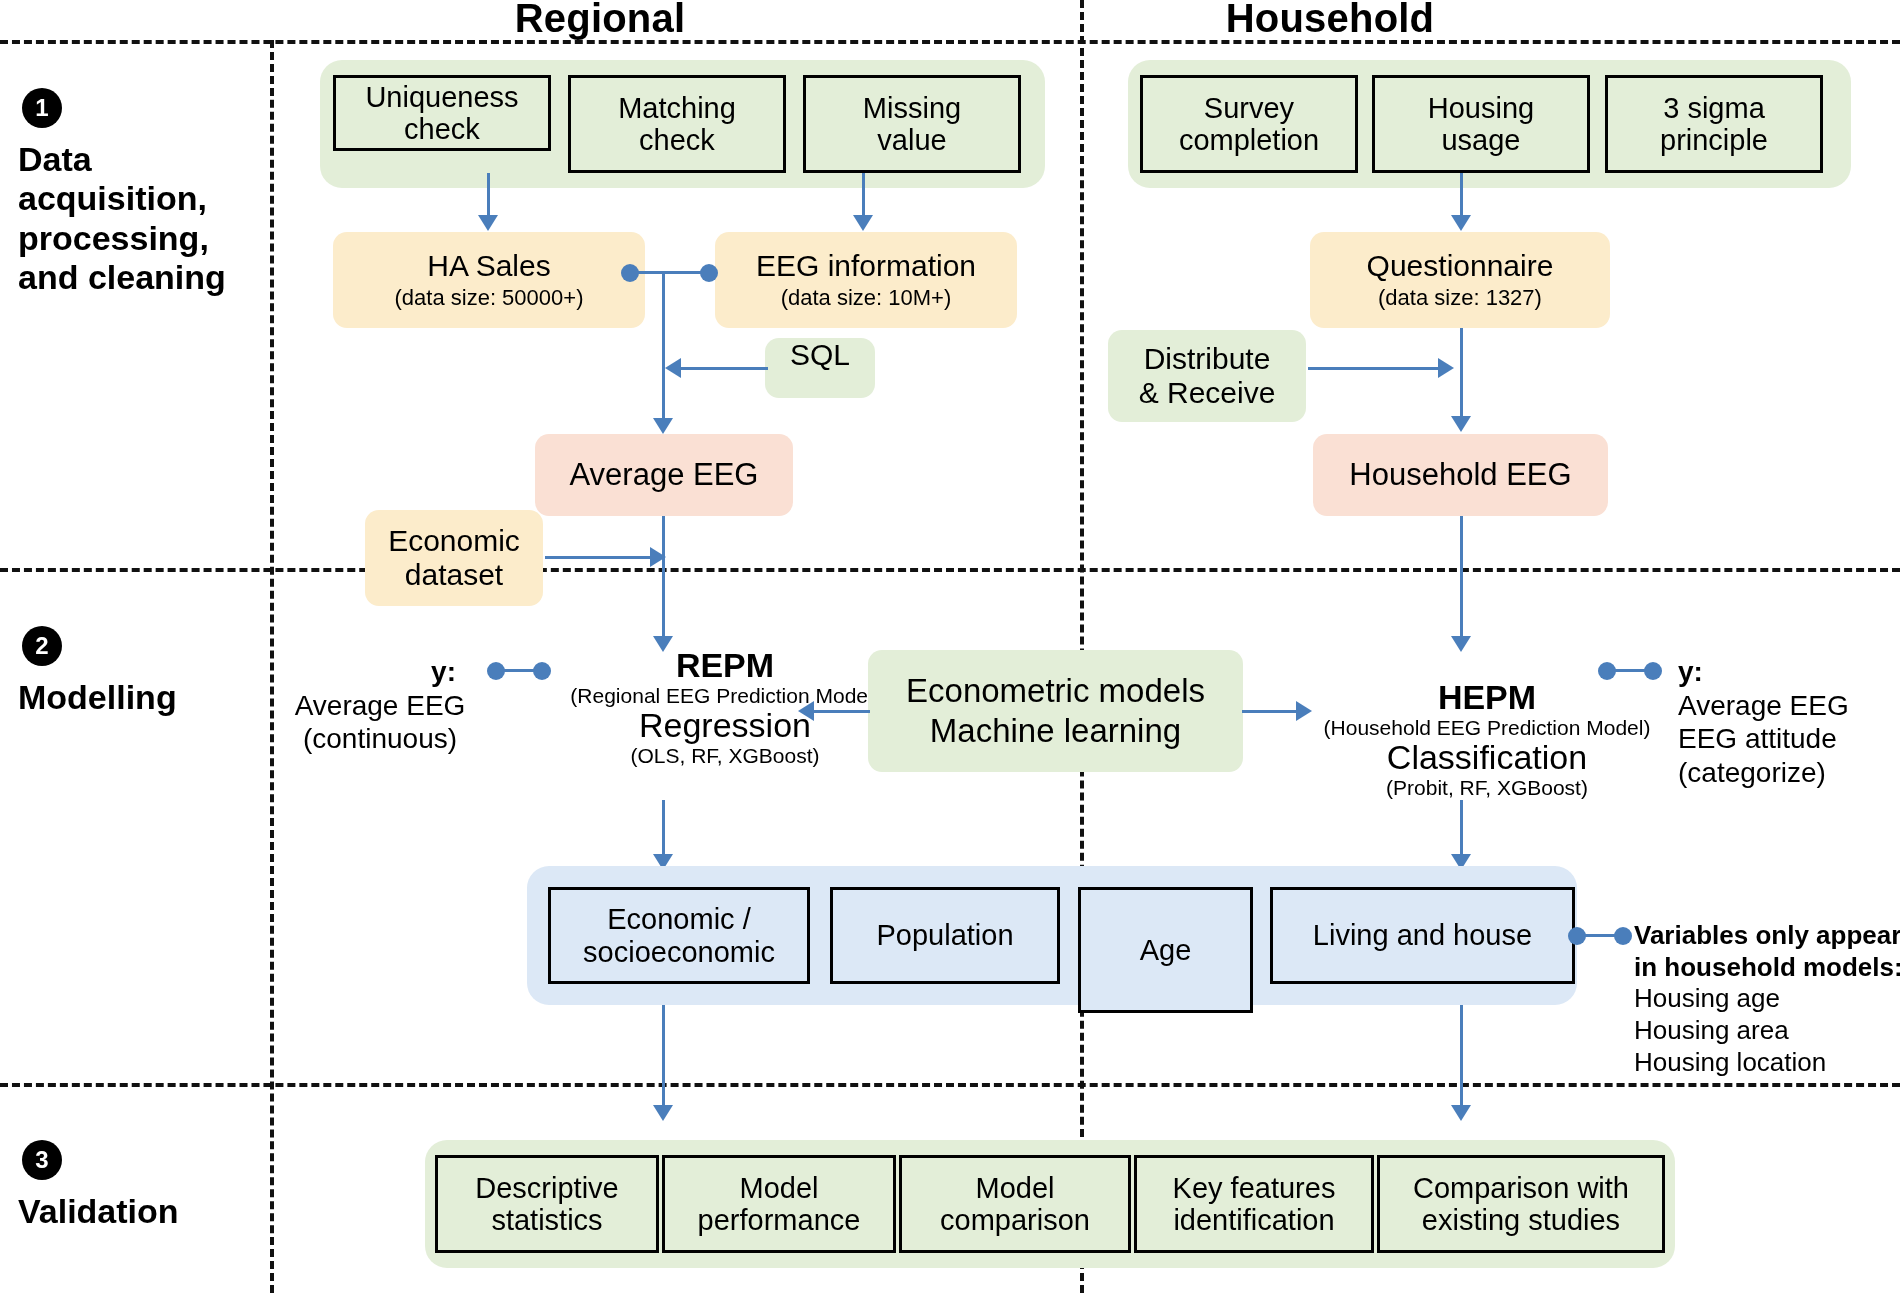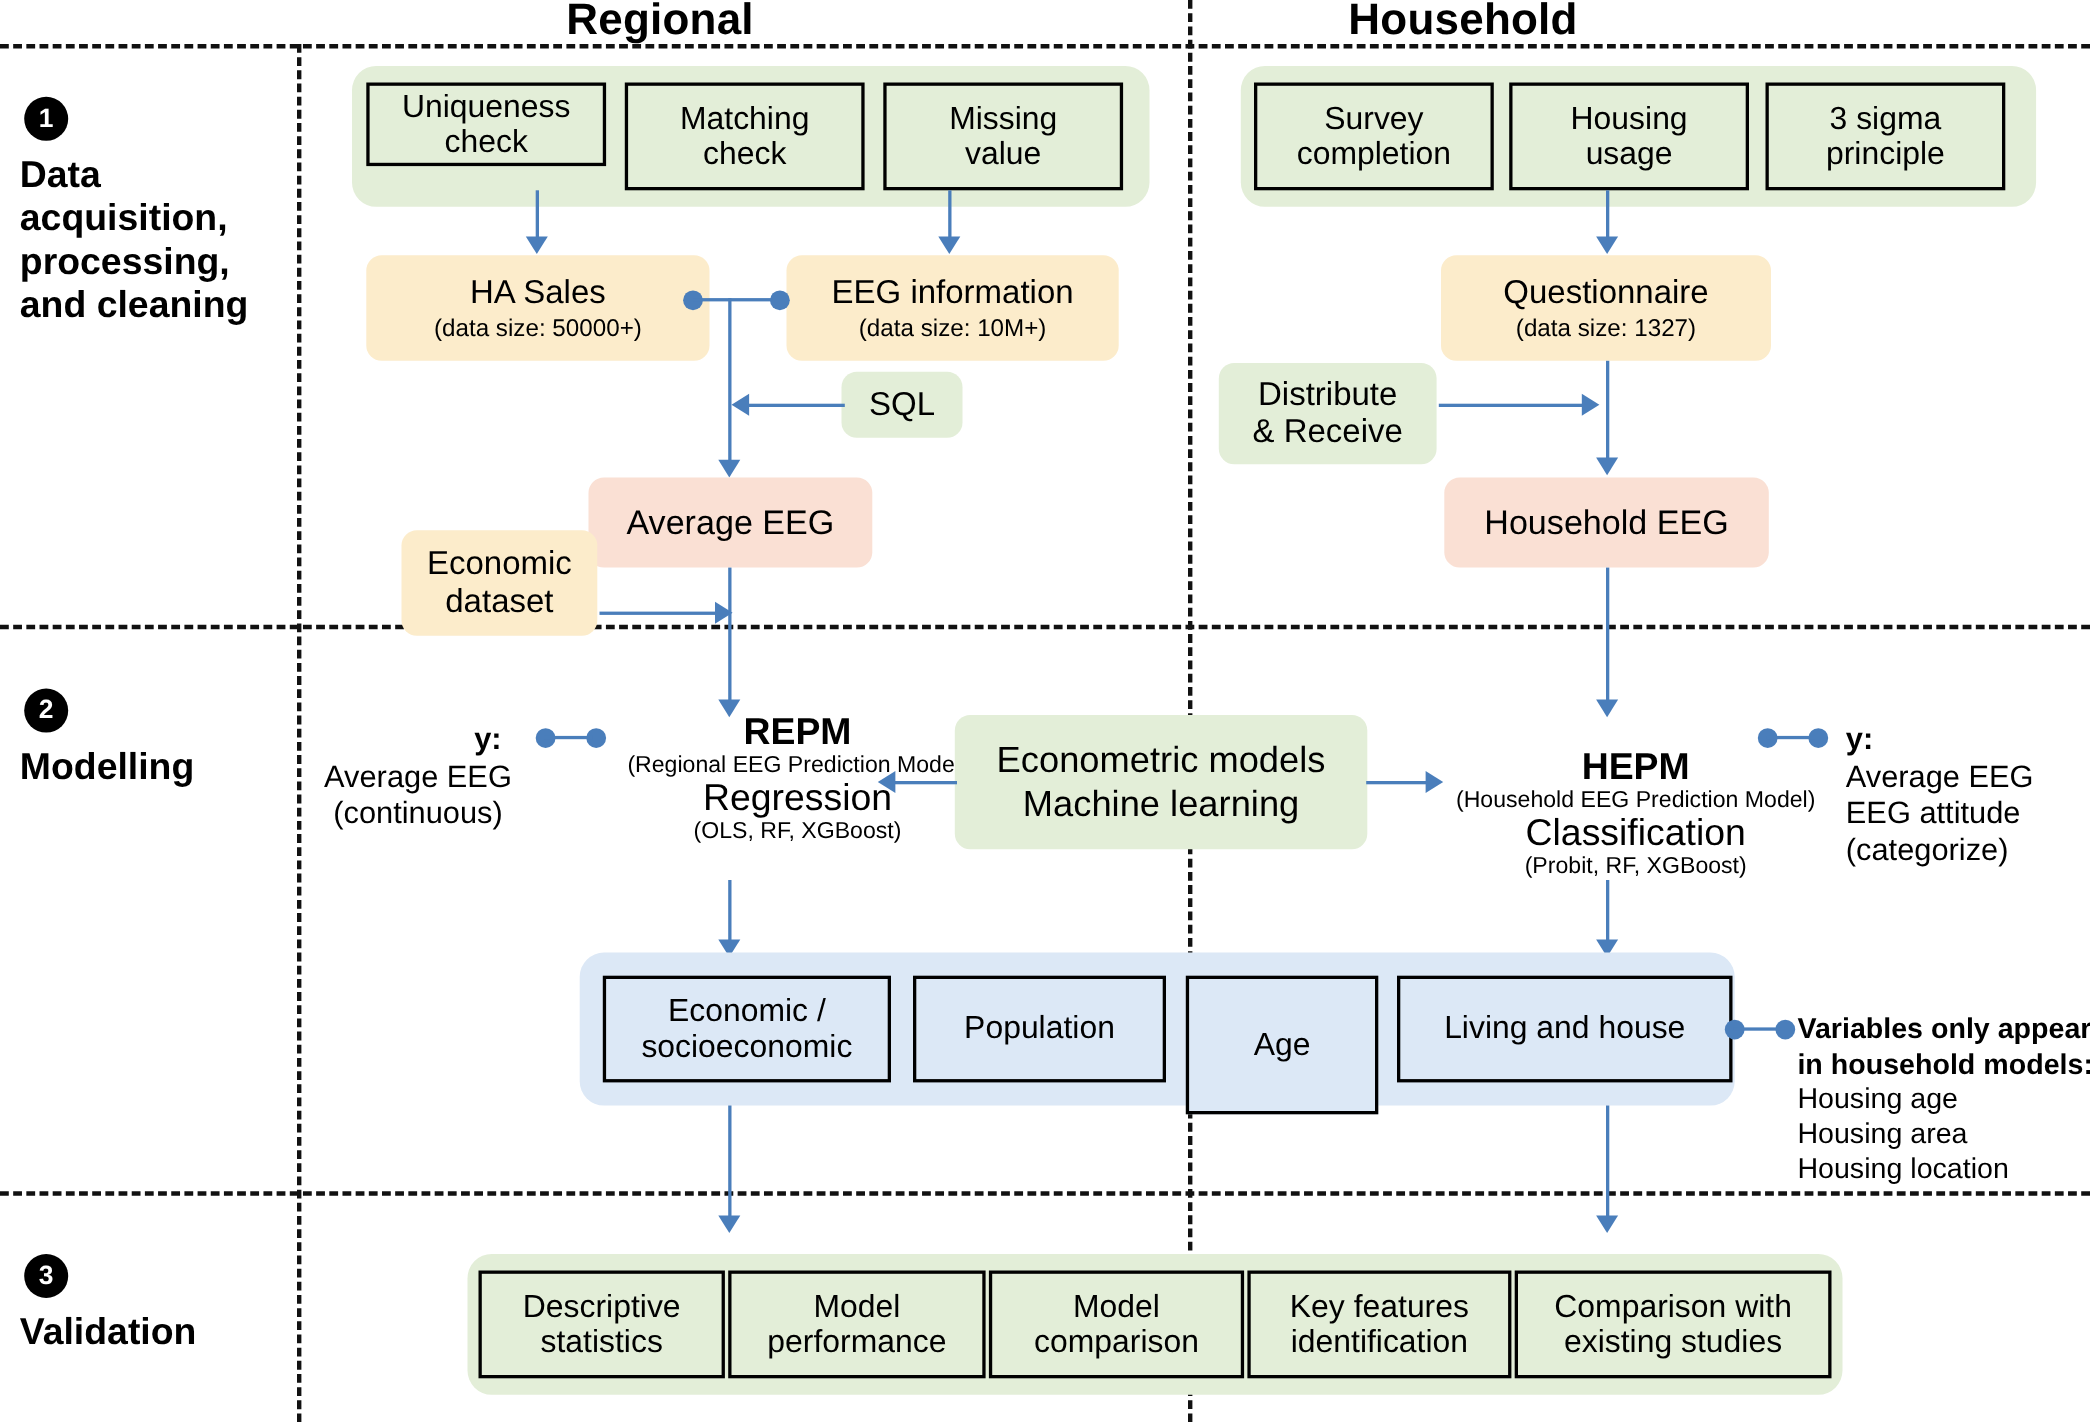--- a/index.html
+++ b/index.html
@@ -129,31 +129,31 @@
       <div class="sub">(data size: 10M+)</div>
     </div>
   </div>
 
   <div class="dot" style="left:621px;top:264px;"></div>
   <div class="dot" style="left:700px;top:264px;"></div>
   <div class="ln hline" style="left:630px;top:271px;width:72px;"></div>
   <div class="ln vline" style="left:662px;top:271px;height:155px;"></div>
   <div class="arrow-d" style="left:653px;top:418px;"></div>
 
-  <div class="abs pill-green" style="left:765px;top:338px;width:110px;height:60px;display:flex;align-items:center;justify-content:center;">
+  <div class="abs pill-green" style="left:765px;top:338px;width:110px;height:60px;display:flex;justify-content:center;">
     <span>SQL</span>
   </div>
   <div class="ln hline" style="left:680px;top:367px;width:88px;"></div>
   <div class="arrow-l" style="left:665px;top:358px;"></div>
 
   <div class="abs pill-pink" style="left:535px;top:434px;width:258px;height:82px;display:flex;align-items:center;justify-content:center;">
     <span>Average EEG</span>
   </div>
 
-  <div class="abs pill-yellow" style="left:365px;top:482px;width:178px;height:96px;display:flex;align-items:center;justify-content:center;text-align:center;">
+  <div class="abs pill-yellow" style="left:365px;top:510px;width:178px;height:96px;display:flex;align-items:center;justify-content:center;text-align:center;">
     <div>
       <div>Economic</div>
       <div>dataset</div>
     </div>
   </div>
   <div class="ln hline" style="left:545px;top:556px;width:110px;"></div>
   <div class="arrow-r" style="left:650px;top:547px;"></div>
 
   <div class="ln vline" style="left:662px;top:516px;height:128px;"></div>
   <div class="arrow-d" style="left:653px;top:636px;"></div>

